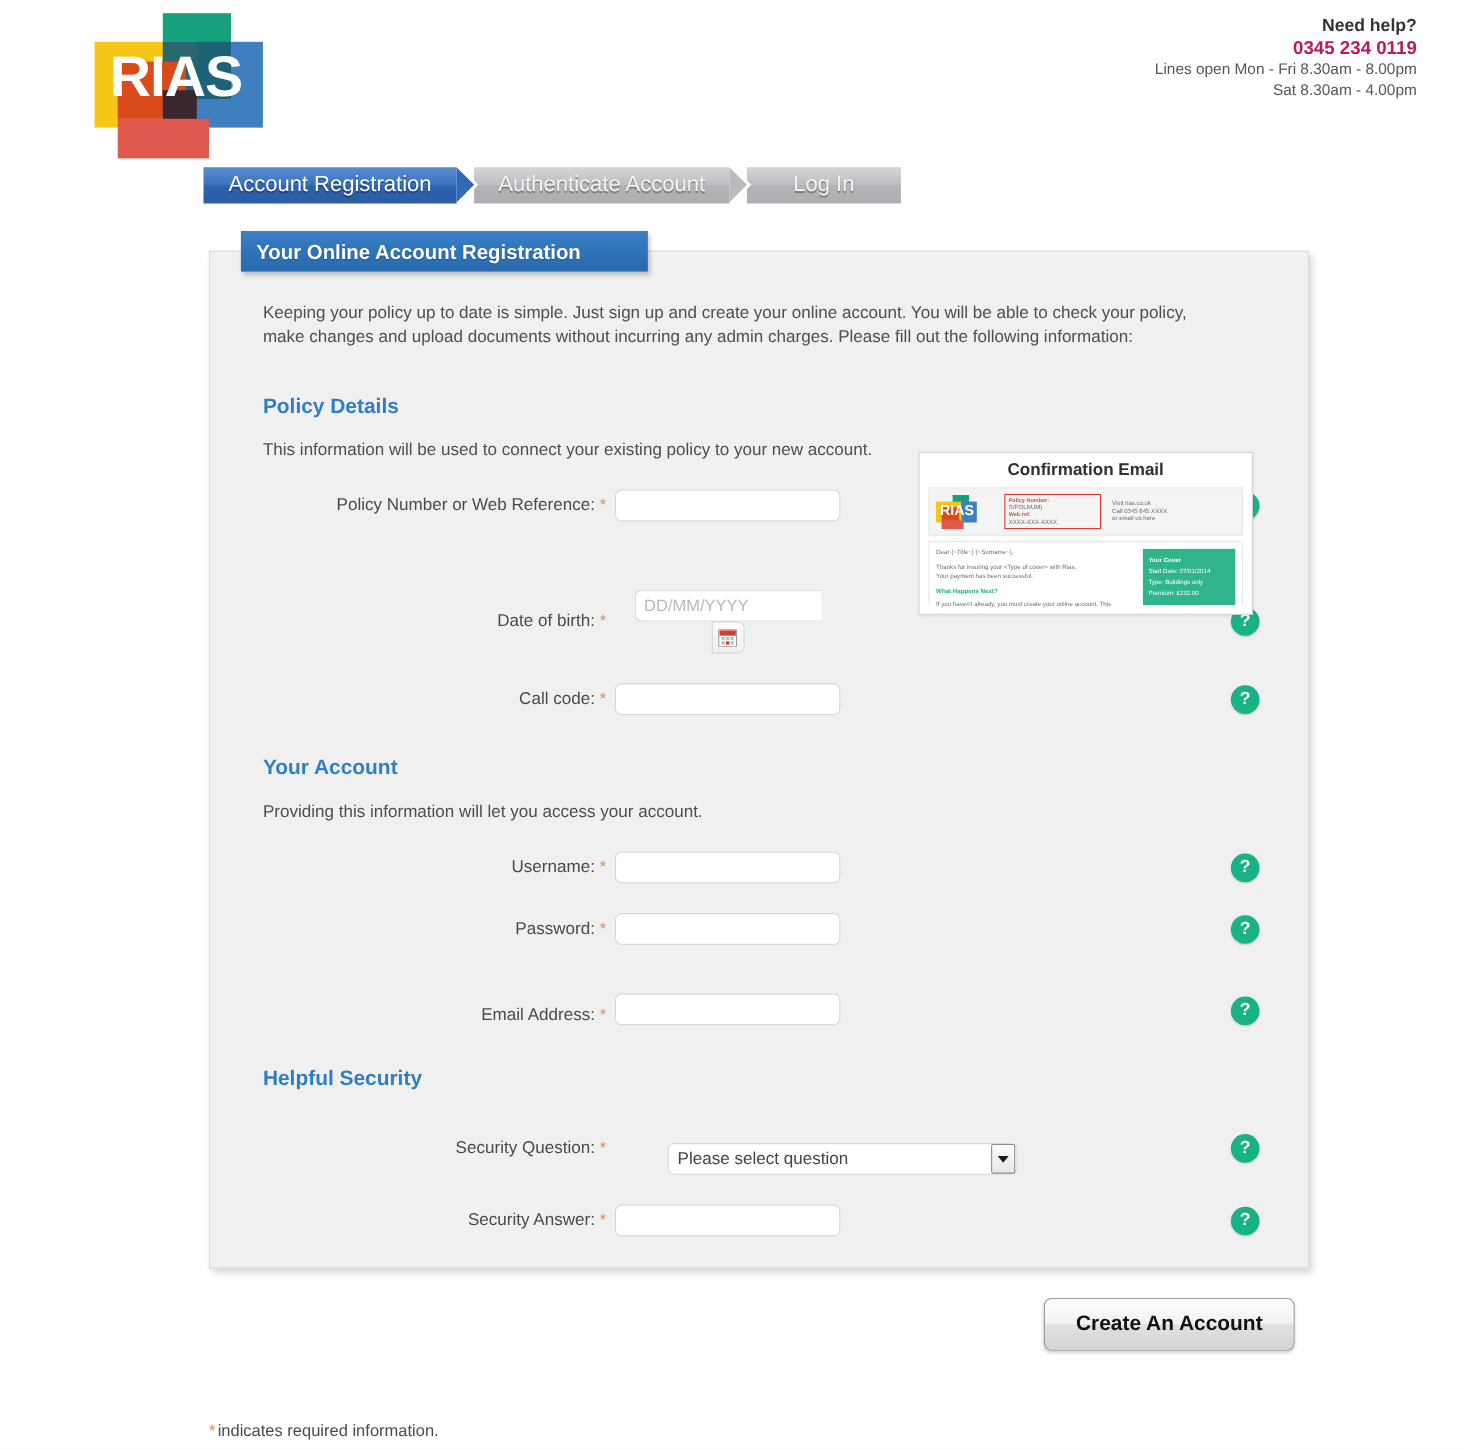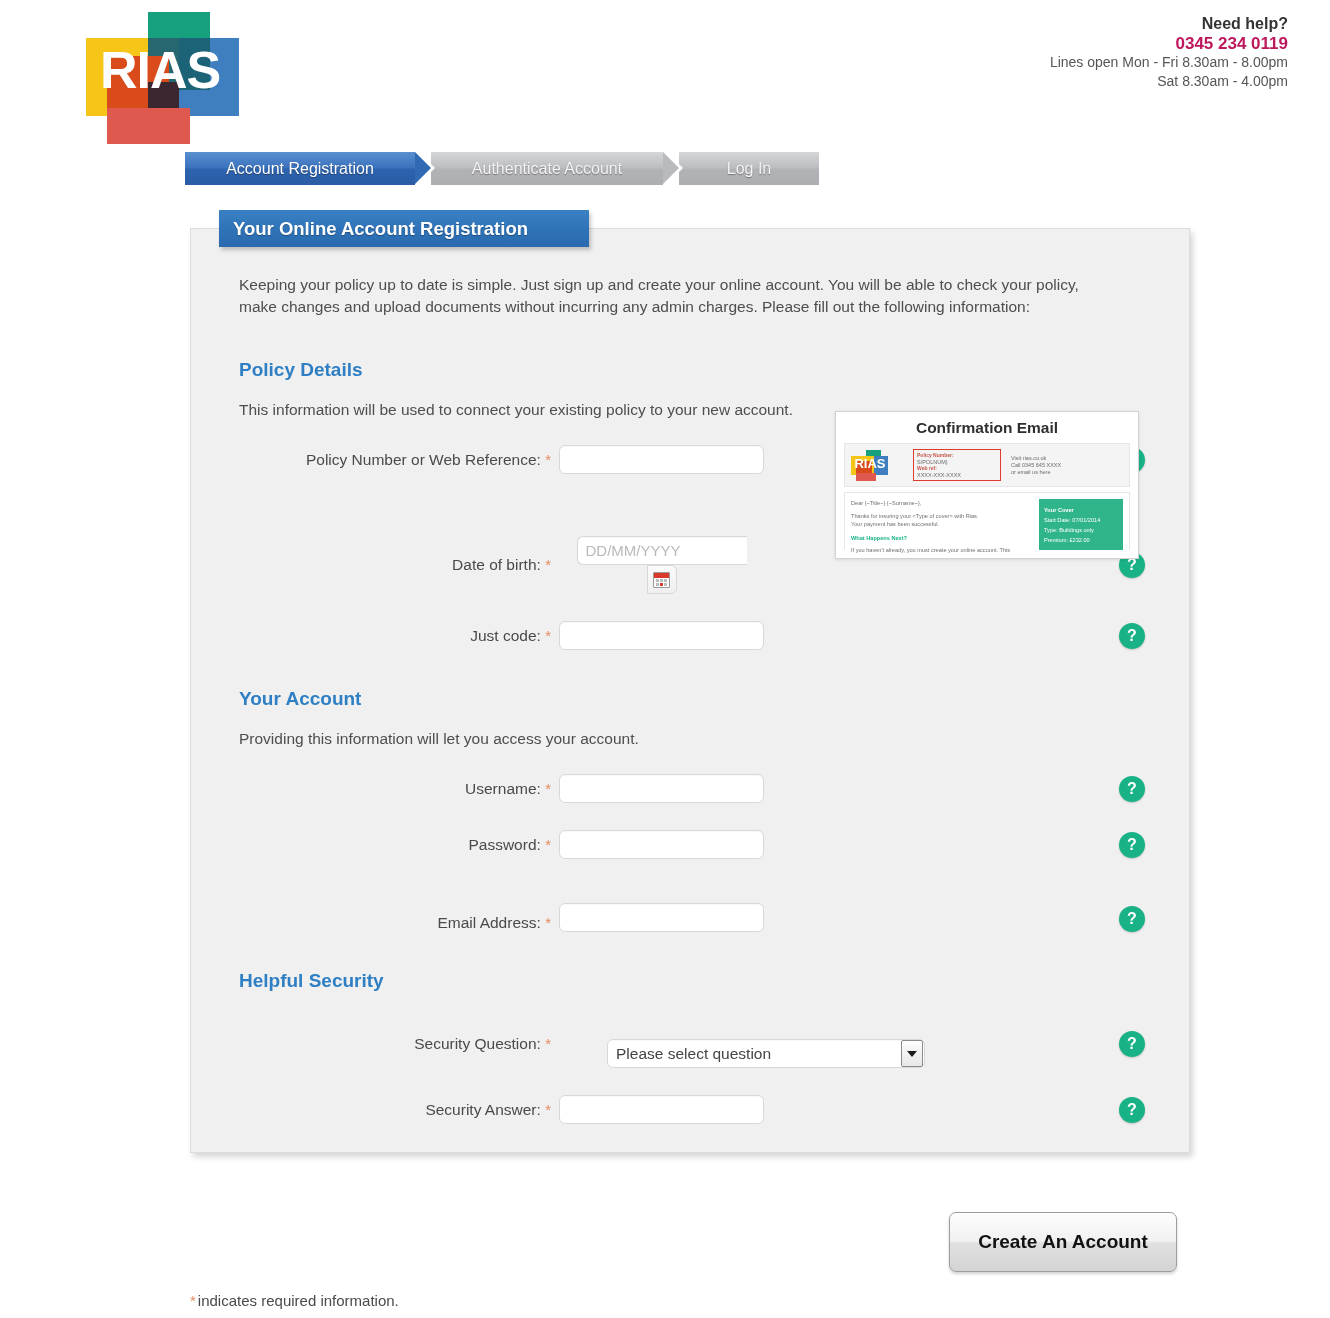--- a/index.html
+++ b/index.html
@@ -64,21 +64,21 @@
     height: 33px;
     display: flex;
   }
   .step {
     position: relative;
     height: 33px;
     display: flex;
     align-items: center;
     justify-content: center;
     color: #ffffff;
-    font-size: 16px;
+    font-size: 20px;
     padding: 0 18px;
     text-shadow: 0 1px 1px rgba(0,0,0,.35);
   }
   .step .tip {
     position: absolute;
     right: -16px; top: 0;
     width: 0; height: 0;
     border-top: 16.5px solid transparent;
     border-bottom: 16.5px solid transparent;
     z-index: 3;
@@ -325,22 +325,22 @@
     background: #2fb48b;
     padding: 6px 5px;
     line-height: 10px;
     margin-left: 6px;
   }
   .ec-cover div { color: #ffffff; font-size: 5.6px; }
 
   
   .create-btn {
     position: absolute;
-    left: 949px; top: 1212px;
-    width: 228px; height: 60px;
+    left: 949px; top: 1180px;
+    width: 228px; height: 48px;
     border: 1px solid #9d9d9d;
     border-radius: 7px;
     background: linear-gradient(to bottom, #fdfdfd 0%, #f1f1f1 48%, #e0e0e0 52%, #d4d4d4 100%);
     font-family: "Liberation Sans", sans-serif;
     font-weight: bold;
     font-size: 19px;
     color: #111;
     cursor: pointer;
     box-shadow: 0 2px 3px rgba(0,0,0,.18), inset 0 1px 0 #fff;
   }
@@ -432,21 +432,21 @@
                 <span class="dot"></span>
             </div>
           </div>
         </div>
       </div>
       <div class="help-dot pos-dob">?</div>
     </div>
 
     <div class="frow" style="margin-top:27px;">
       <div class="flabel">
-        <span>Just code:</span>
+        <span>Call code:</span>
         <span class="req">*</span>
       </div>
       <div class="fcontrol">
         <input class="txt" type="text" placeholder="" style="">
       </div>
       <div class="help-dot">?</div>
     </div>
 
     <div class="sect-title" style="margin-top:38px;">Your Account</div>
     <div class="sect-desc">Providing this information will let you access your account.</div>

